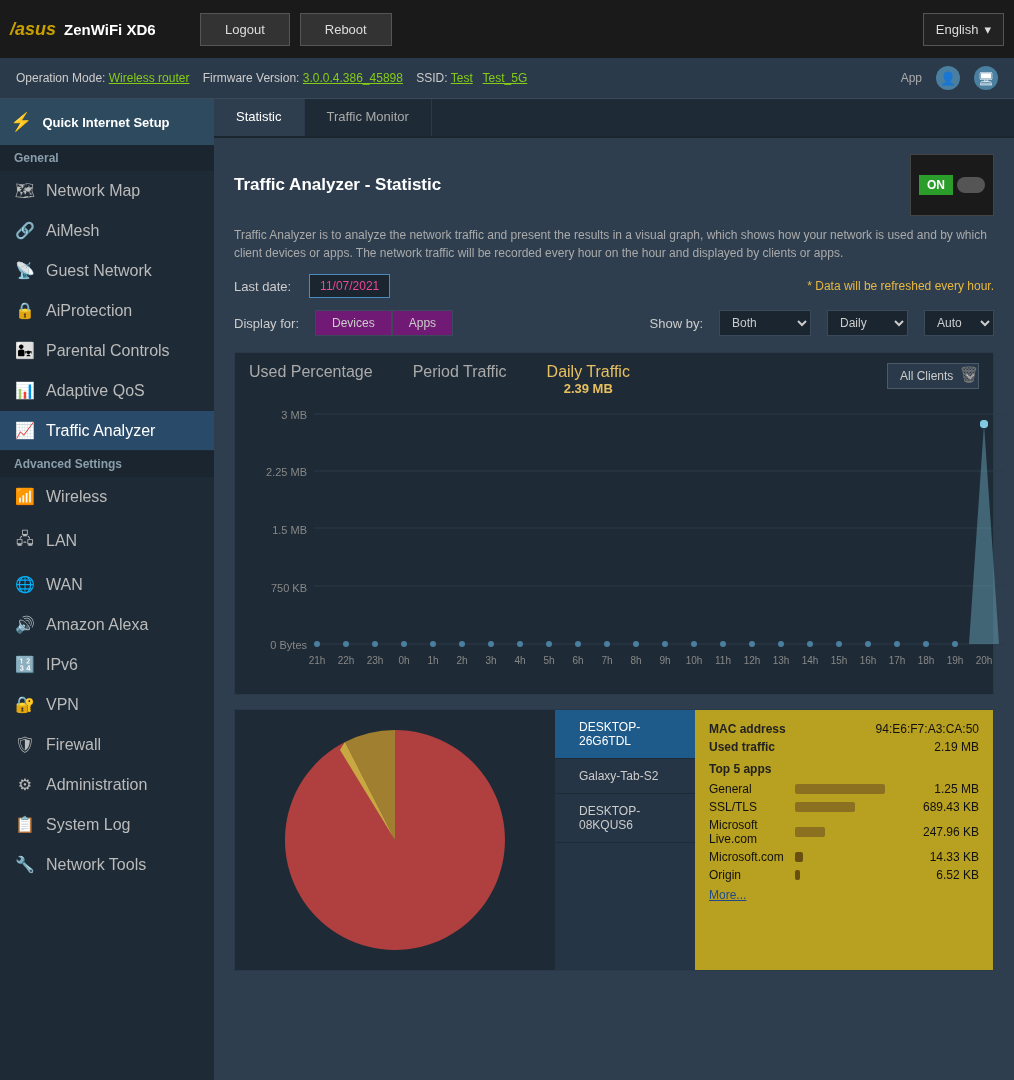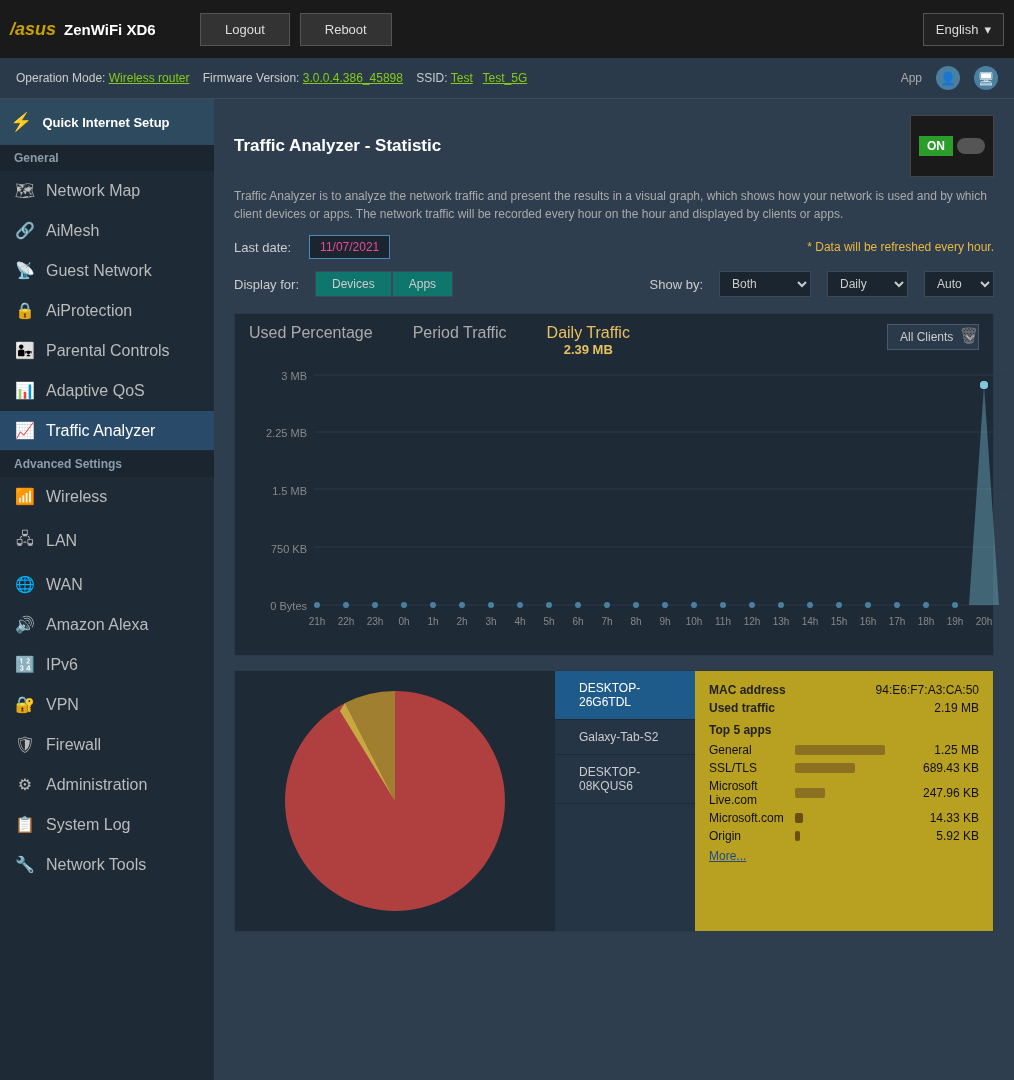--- a/index.html
+++ b/index.html
@@ -227,21 +227,21 @@
 
     .controls-row {
       display: flex;
       align-items: center;
       gap: 16px;
       margin-bottom: 16px;
     }
     .display-for-label, .show-by-label { color: #ccc; font-size: 13px; }
     .btn-group { display: flex; gap: 0; }
     .btn-group-btn {
-      background: #0f766e;
+      background: #701a75;
       border: 1px solid #3a4a5a;
       color: #ccc;
       padding: 5px 16px;
       cursor: pointer;
       font-size: 12px;
     }
     .spacer-flex { flex: 1; }
     .select-box {
       background: #1a2530;
       border: 1px solid #3a4a5a;
@@ -472,20 +472,24 @@
       <span class="si-label">System Log</span>
     </div>
     <div class="sidebar-item">
       <span class="si-icon">🔧</span>
       <span class="si-label">Network Tools</span>
     </div>
   </div>
 
   <div class="content-area">
 
+    <div class="tab-bar">
+      <div class="tab active">Statistic</div>
+      <div class="tab">Traffic Monitor</div>
+    </div>
 
     <div class="panel">
 
       <div class="panel-header">
         <span class="panel-title">Traffic Analyzer - Statistic</span>
         <div class="toggle-on">
           <span class="on-label">ON</span>
           <div class="slider-area"></div>
         </div>
       </div>
@@ -659,21 +663,21 @@
             <span class="app-size">247.96 KB</span>
           </div>
           <div class="app-bar-row">
             <span class="app-name">Microsoft.com</span>
             <div class="app-bar" style="width:8px;background:#6a5010;"></div>
             <span class="app-size">14.33 KB</span>
           </div>
           <div class="app-bar-row">
             <span class="app-name">Origin</span>
             <div class="app-bar" style="width:5px;background:#6a5010;"></div>
-            <span class="app-size">5.92 KB</span>
+            <span class="app-size">6.52 KB</span>
           </div>
           <div class="more-link">More...</div>
         </div>
 
       </div>
     </div>
   </div>
 </div>
 
 </body></html>

